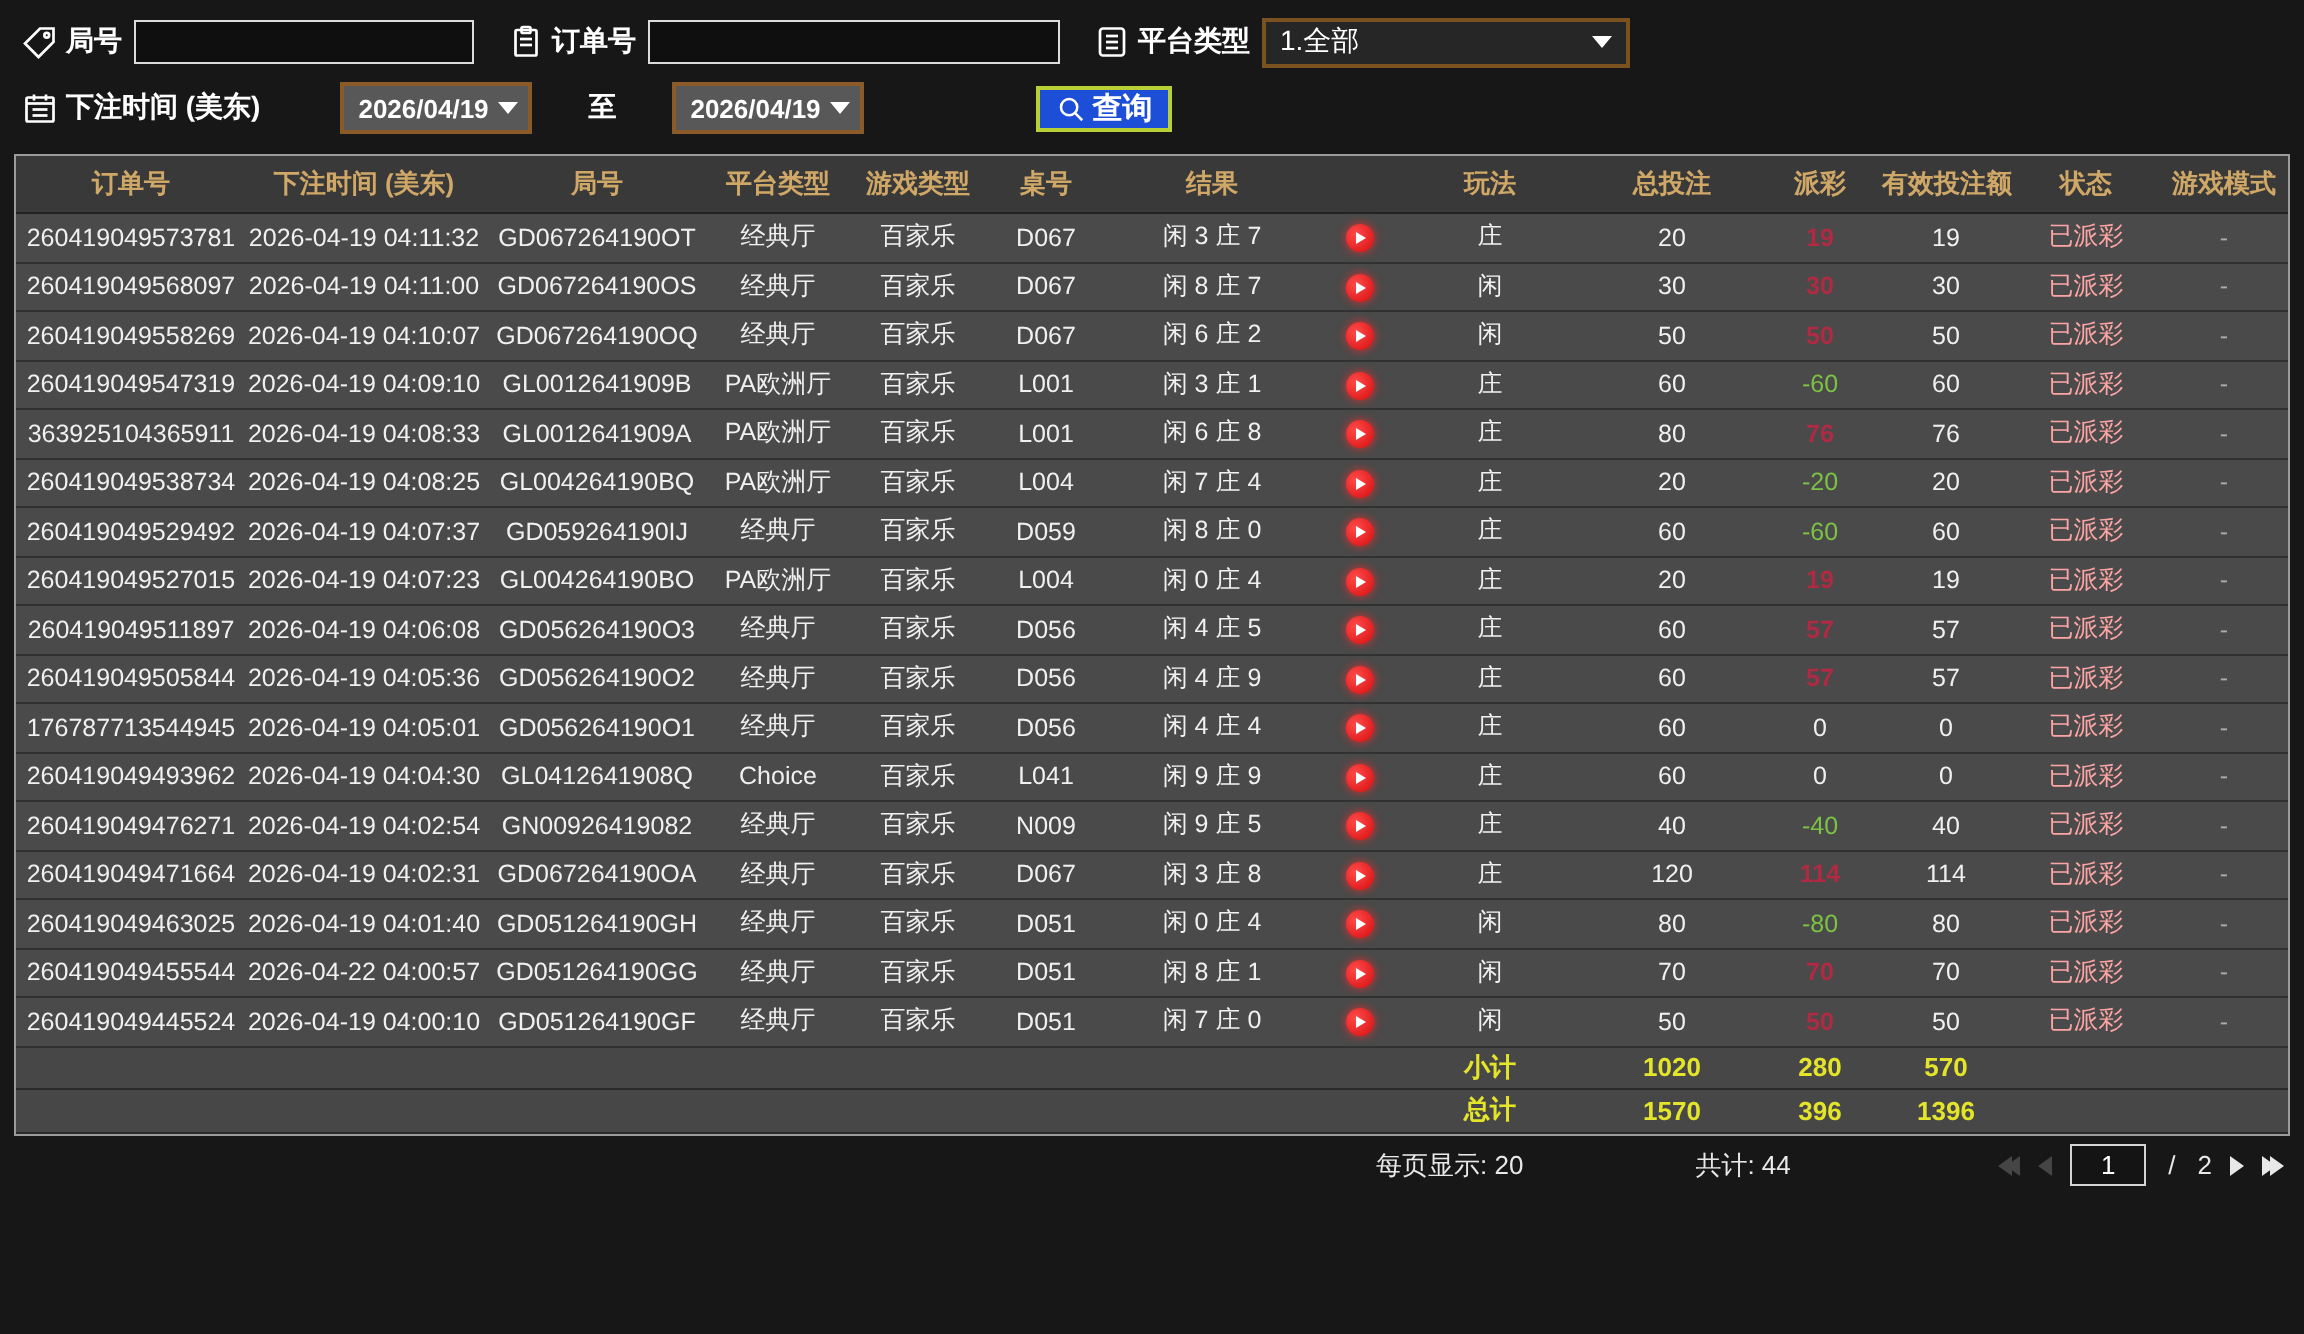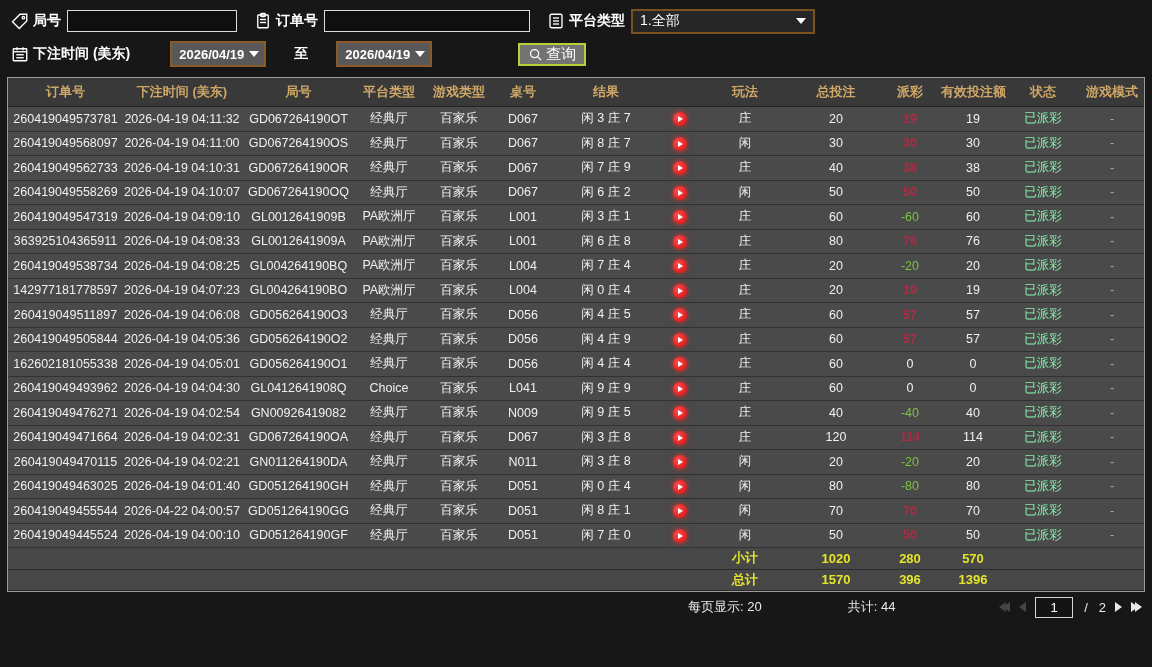--- a/index.html
+++ b/index.html
@@ -32,40 +32,40 @@
   .select.date{
     width:78px;background:#585858;border-color:#8a5a28;
     font-size:13px;font-weight:bold;justify-content:flex-start;gap:5px;height:22px;
   }
   .caret{width:0;height:0;border-left:5px solid transparent;border-right:5px solid transparent;border-top:6px solid #fff;}
   .to-label{margin:0 28px;}
   .date-from{margin-left:34px;}
   .query-btn{
     display:flex;align-items:center;gap:3px;
     margin-left:86px;height:23px;padding:0 8px;
-    background:#737373;border:2px solid #b9cf36;color:#fff;
-    font-weight:normal;font-size:15px;cursor:pointer;
+    background:#1d4ed8;border:2px solid #b9cf36;color:#fff;
+    font-weight:bold;font-size:15px;cursor:pointer;
     font-family:"Liberation Sans","DejaVu Sans",sans-serif;
   }
   .query-btn svg{width:15px;height:15px;stroke:#fff;fill:none;stroke-width:2;}
   
   .table-wrap{margin:9px 7px 0 7px;border:1px solid #9b9b9b;}
   table{width:100%;border-collapse:collapse;table-layout:fixed;}
   thead th{
     background:#393939;color:#cfa767;font-size:13px;font-weight:bold;
     height:26px;border-bottom:1px solid #232323;white-space:nowrap;overflow:hidden;
   }
   tbody td{
     background:#4a4a4a;color:#f0f0f0;font-size:12.5px;text-align:center;
     height:23.5px;border-bottom:1px solid #313131;white-space:nowrap;overflow:hidden;padding:0;
   }
   td.payout-pos{color:#b02a43;font-weight:bold;}
   td.payout-neg{color:#7cc244;}
   td.payout-zero{color:#f0f0f0;}
-  td.status-cell{color:#86efac;}
+  td.status-cell{color:#fca5a5;}
   td.mode-cell{color:#a9a9a9;}
   .playbtn{
     display:inline-flex;align-items:center;justify-content:center;
     width:14px;height:14px;border-radius:50%;
     background:radial-gradient(circle at 35% 35%,#ff4a4a,#d50d0d);
     box-shadow:0 0 5px rgba(255,40,40,.85);cursor:pointer;vertical-align:middle;
   }
   .playbtn .tri-r{border-left-color:#fff;border-left-width:5px;border-top-width:3.5px;border-bottom-width:3.5px;margin-left:1px;}
   .tri-r,.tri-l{display:inline-block;width:0;height:0;border-top:5px solid transparent;border-bottom:5px solid transparent;}
   .tri-r{border-left:7px solid currentColor;}
@@ -224,38 +224,20 @@
                 <span class="tri-r"></span>
               </span></td>
             <td>闲</td>
             <td>30</td>
             <td class="payout-pos">30</td>
             <td>30</td>
             <td class="status-cell">已派彩</td>
             <td class="mode-cell">-</td>
           </tr>
           <tr>
-            <td>260419049562733</td>
-            <td>2026-04-19 04:10:31</td>
-            <td>GD067264190OR</td>
-            <td>经典厅</td>
-            <td>百家乐</td>
-            <td>D067</td>
-            <td>闲 7 庄 9</td>
-            <td><span class="playbtn">
-                <span class="tri-r"></span>
-              </span></td>
-            <td>庄</td>
-            <td>40</td>
-            <td class="payout-pos">38</td>
-            <td>38</td>
-            <td class="status-cell">已派彩</td>
-            <td class="mode-cell">-</td>
-          </tr>
-          <tr>
             <td>260419049558269</td>
             <td>2026-04-19 04:10:07</td>
             <td>GD067264190OQ</td>
             <td>经典厅</td>
             <td>百家乐</td>
             <td>D067</td>
             <td>闲 6 庄 2</td>
             <td><span class="playbtn">
                 <span class="tri-r"></span>
               </span></td>
@@ -314,21 +296,39 @@
                 <span class="tri-r"></span>
               </span></td>
             <td>庄</td>
             <td>20</td>
             <td class="payout-neg">-20</td>
             <td>20</td>
             <td class="status-cell">已派彩</td>
             <td class="mode-cell">-</td>
           </tr>
           <tr>
-            <td>142977181778597</td>
+            <td>260419049529492</td>
+            <td>2026-04-19 04:07:37</td>
+            <td>GD059264190IJ</td>
+            <td>经典厅</td>
+            <td>百家乐</td>
+            <td>D059</td>
+            <td>闲 8 庄 0</td>
+            <td><span class="playbtn">
+                <span class="tri-r"></span>
+              </span></td>
+            <td>庄</td>
+            <td>60</td>
+            <td class="payout-neg">-60</td>
+            <td>60</td>
+            <td class="status-cell">已派彩</td>
+            <td class="mode-cell">-</td>
+          </tr>
+          <tr>
+            <td>260419049527015</td>
             <td>2026-04-19 04:07:23</td>
             <td>GL004264190BO</td>
             <td>PA欧洲厅</td>
             <td>百家乐</td>
             <td>L004</td>
             <td>闲 0 庄 4</td>
             <td><span class="playbtn">
                 <span class="tri-r"></span>
               </span></td>
             <td>庄</td>
@@ -368,21 +368,21 @@
                 <span class="tri-r"></span>
               </span></td>
             <td>庄</td>
             <td>60</td>
             <td class="payout-pos">57</td>
             <td>57</td>
             <td class="status-cell">已派彩</td>
             <td class="mode-cell">-</td>
           </tr>
           <tr>
-            <td>162602181055338</td>
+            <td>176787713544945</td>
             <td>2026-04-19 04:05:01</td>
             <td>GD056264190O1</td>
             <td>经典厅</td>
             <td>百家乐</td>
             <td>D056</td>
             <td>闲 4 庄 4</td>
             <td><span class="playbtn">
                 <span class="tri-r"></span>
               </span></td>
             <td>庄</td>
@@ -436,38 +436,20 @@
             <td>百家乐</td>
             <td>D067</td>
             <td>闲 3 庄 8</td>
             <td><span class="playbtn">
                 <span class="tri-r"></span>
               </span></td>
             <td>庄</td>
             <td>120</td>
             <td class="payout-pos">114</td>
             <td>114</td>
-            <td class="status-cell">已派彩</td>
-            <td class="mode-cell">-</td>
-          </tr>
-          <tr>
-            <td>260419049470115</td>
-            <td>2026-04-19 04:02:21</td>
-            <td>GN011264190DA</td>
-            <td>经典厅</td>
-            <td>百家乐</td>
-            <td>N011</td>
-            <td>闲 3 庄 8</td>
-            <td><span class="playbtn">
-                <span class="tri-r"></span>
-              </span></td>
-            <td>闲</td>
-            <td>20</td>
-            <td class="payout-neg">-20</td>
-            <td>20</td>
             <td class="status-cell">已派彩</td>
             <td class="mode-cell">-</td>
           </tr>
           <tr>
             <td>260419049463025</td>
             <td>2026-04-19 04:01:40</td>
             <td>GD051264190GH</td>
             <td>经典厅</td>
             <td>百家乐</td>
             <td>D051</td>

